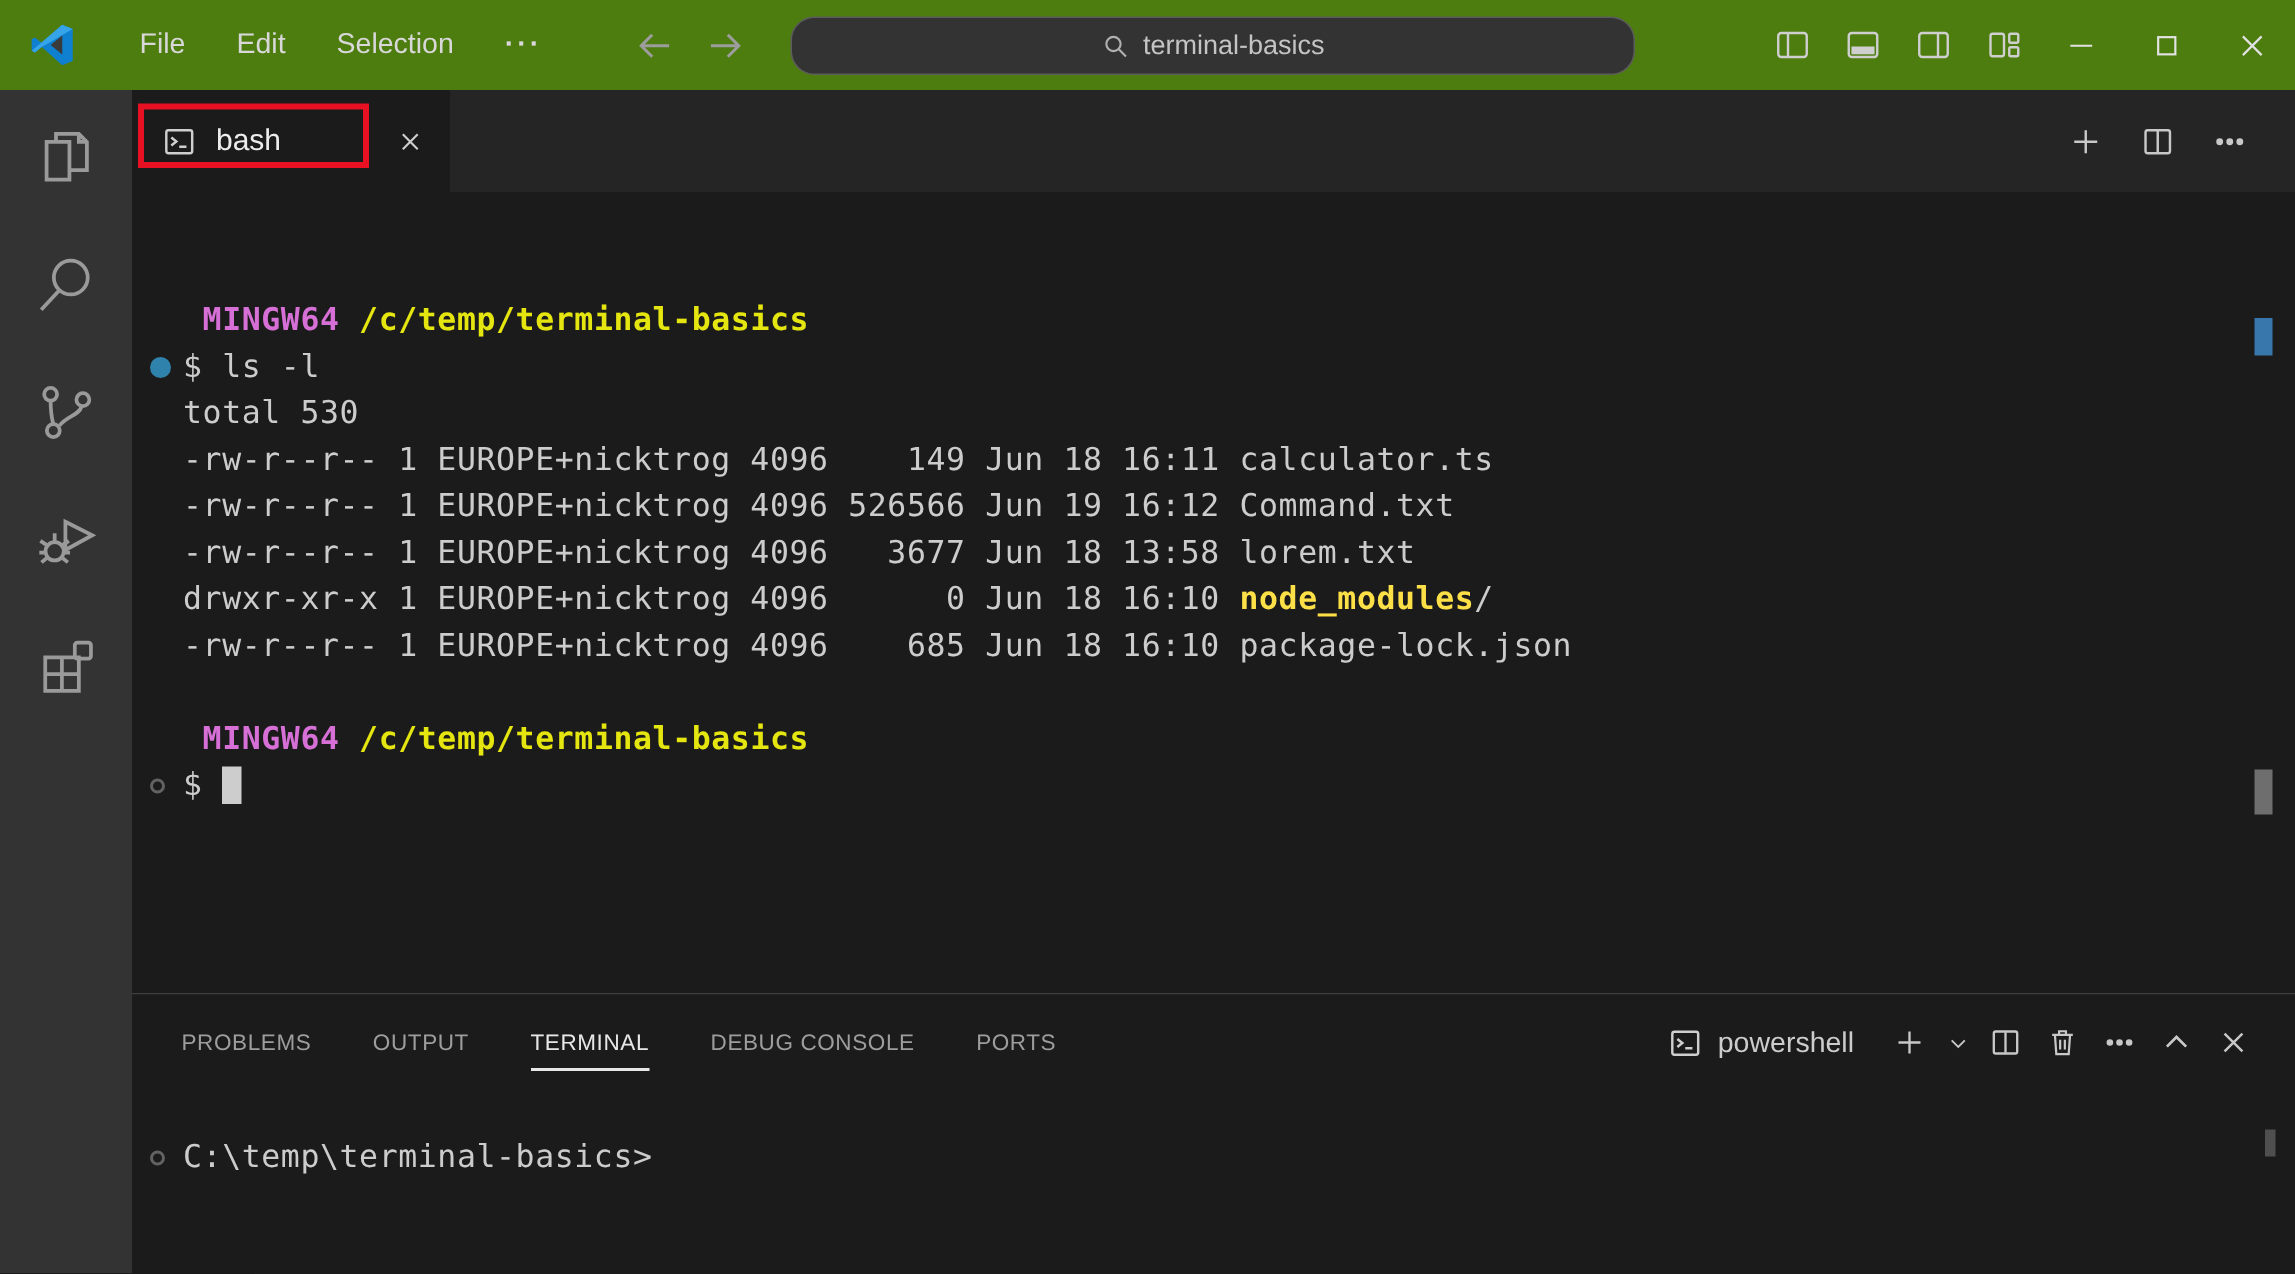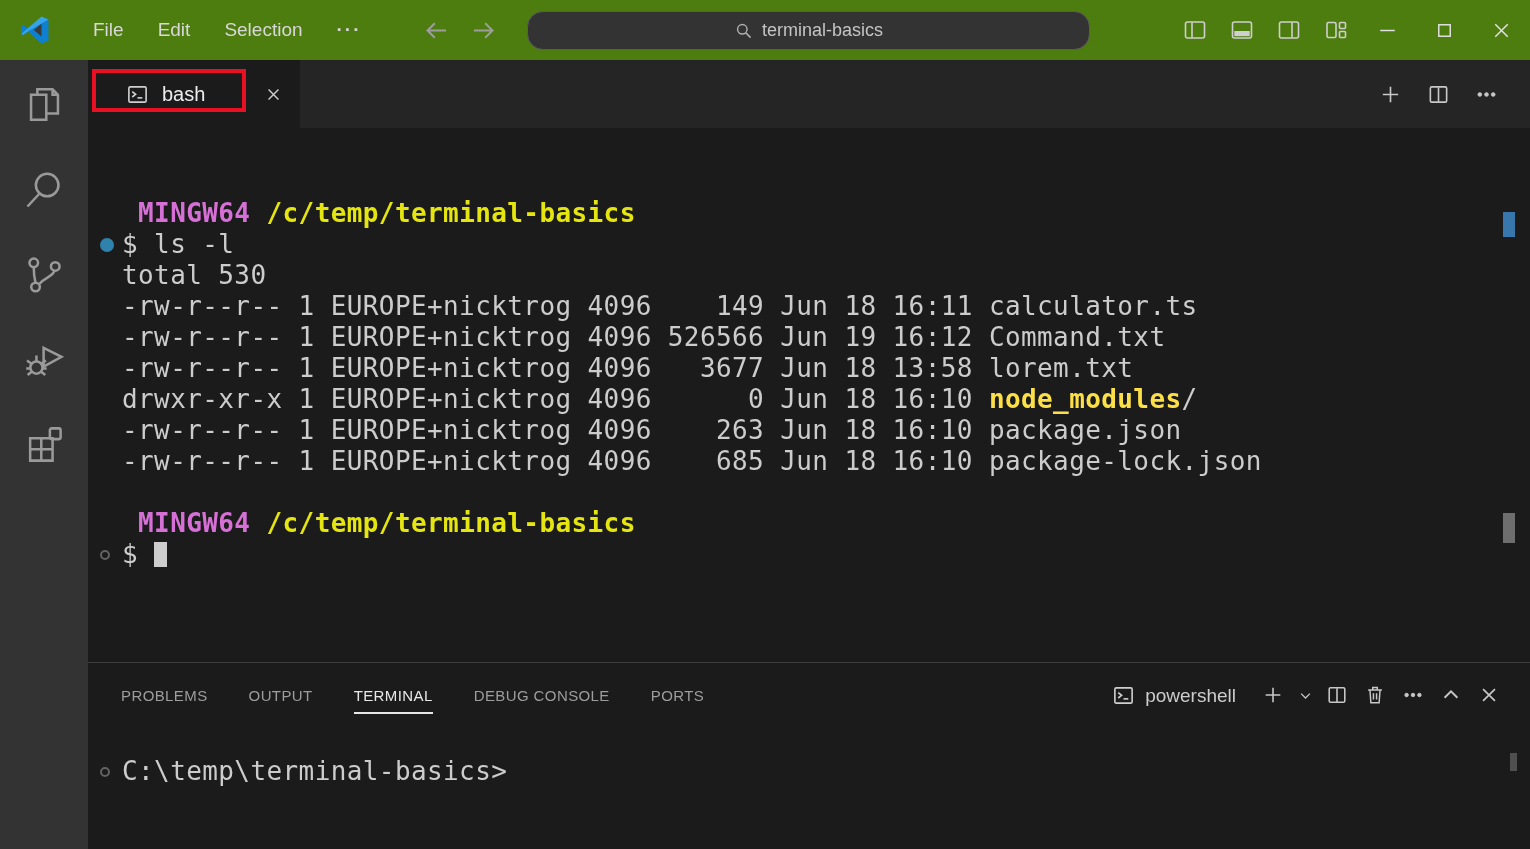--- a/index.html
+++ b/index.html
@@ -37,38 +37,38 @@
   .activitybar {
     position:absolute; left:0; top:60px; bottom:0; width:88px; background:#333333;
     display:flex; flex-direction:column; align-items:center; padding-top:23px;
   }
   .ab-item { width:88px; height:85px; display:flex; align-items:flex-start; justify-content:center; }
   .ab-item svg { width:43px; height:43px; stroke:#9a9a9a; fill:none; stroke-width:1.4; }
   
   .tabstrip { position:absolute; left:88px; top:60px; right:0; height:68px; background:#252526; }
   .tab {
     position:absolute; left:0; top:0; width:212px; height:68px; background:#1b1b1b;
-    display:flex; align-items:center; padding-left:38px;
+    display:flex; align-items:center; padding-left:20px;
   }
   .tab-icon svg { width:23px; height:23px; stroke:#cfcfcf; display:block; }
   .tab-label { margin-left:13px; font-size:20px; color:#ececec; }
   .tab-close { margin-left:auto; margin-right:12px; width:30px; height:30px; display:flex; align-items:center; justify-content:center; border-radius:5px; }
   .tab-close svg { width:17px; height:17px; stroke:#cfcfcf; }
   .red-annotation {
     position:absolute; left:4px; top:9px; width:154px; height:43px;
     border:4px solid #e81123; z-index:6; pointer-events:none;
   }
   .editor-actions { position:absolute; right:0; top:0; height:68px; display:flex; align-items:center; padding-right:20px; }
   .editor-actions .ea { width:48px; height:48px; display:flex; align-items:center; justify-content:center; }
   .editor-actions svg { width:23px; height:23px; stroke:#c8c8c8; }
   
   .editor { position:absolute; left:88px; top:128px; right:0; height:534px; background:#1b1b1b; overflow:hidden; }
   .terminal { padding-top:70px; }
   .term-line { height:31px; position:relative; padding-left:34px; display:flex; align-items:center; }
-  .seg { white-space:pre; font-family:"DejaVu Sans Mono", monospace; font-size:26px; line-height:31px; letter-spacing:0.4px; }
+  .seg { white-space:pre; font-family:"DejaVu Sans Mono", monospace; font-size:21px; line-height:31px; letter-spacing:0.4px; }
   .bold { font-weight:bold; }
   .c-fg { color:#cccccc; }
   .c-magenta { color:#d670d6; }
   .c-yellow { color:#e5e510; }
   .c-blue { color:#fde047; }
   .deco { position:absolute; left:12px; top:50%; transform:translateY(-50%); border-radius:50%; }
   .deco.dot { width:14px; height:14px; background:#2e82ab; }
   .deco.ring { width:10px; height:10px; border:2.5px solid #626262; background:transparent; }
   .term-cursor { width:13px; height:25px; background:#cdcdcd; display:inline-block; }
   .ov-marker { position:absolute; right:15px; width:12px; }
@@ -269,23 +269,20 @@
         </div>
         <div class="term-line">
           <span class="seg c-fg">-rw-r--r-- 1 EUROPE+nicktrog 4096   3677 Jun 18 13:58 lorem.txt</span>
         </div>
         <div class="term-line">
           <span class="seg c-fg">drwxr-xr-x 1 EUROPE+nicktrog 4096      0 Jun 18 16:10 </span>
           <span class="seg c-blue bold">node_modules</span>
           <span class="seg c-fg">/</span>
         </div>
         <div class="term-line">
-          <span class="seg c-fg">-rw-r--r-- 1 EUROPE+nicktrog 4096    263 Jun 18 16:10 package.json</span>
-        </div>
-        <div class="term-line">
           <span class="seg c-fg">-rw-r--r-- 1 EUROPE+nicktrog 4096    685 Jun 18 16:10 package-lock.json</span>
         </div>
         <div class="term-line"></div>
         <div class="term-line">
           <span class="seg c-magenta bold"> MINGW64</span>
           <span class="seg c-yellow bold"> /c/temp/terminal-basics</span>
         </div>
         <div class="term-line">
           <span class="deco ring"></span>
           <span class="seg c-fg">$ </span>

